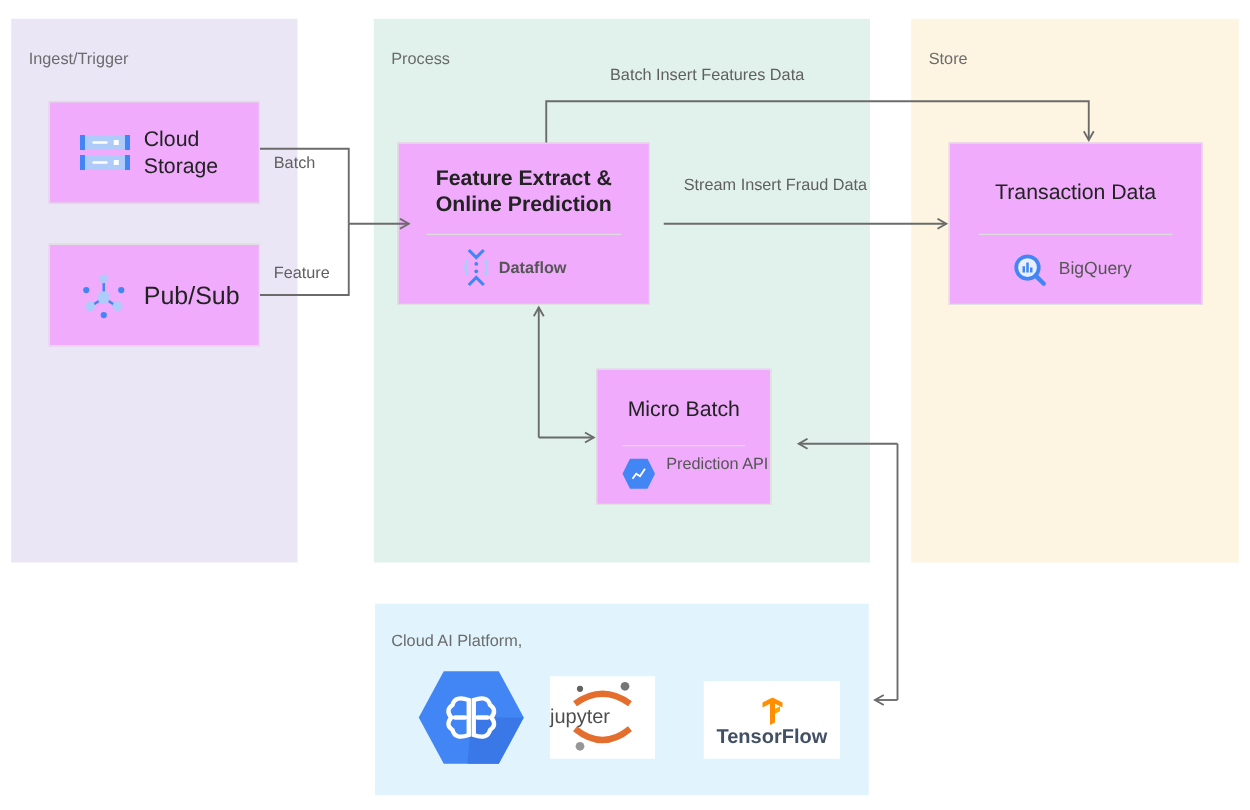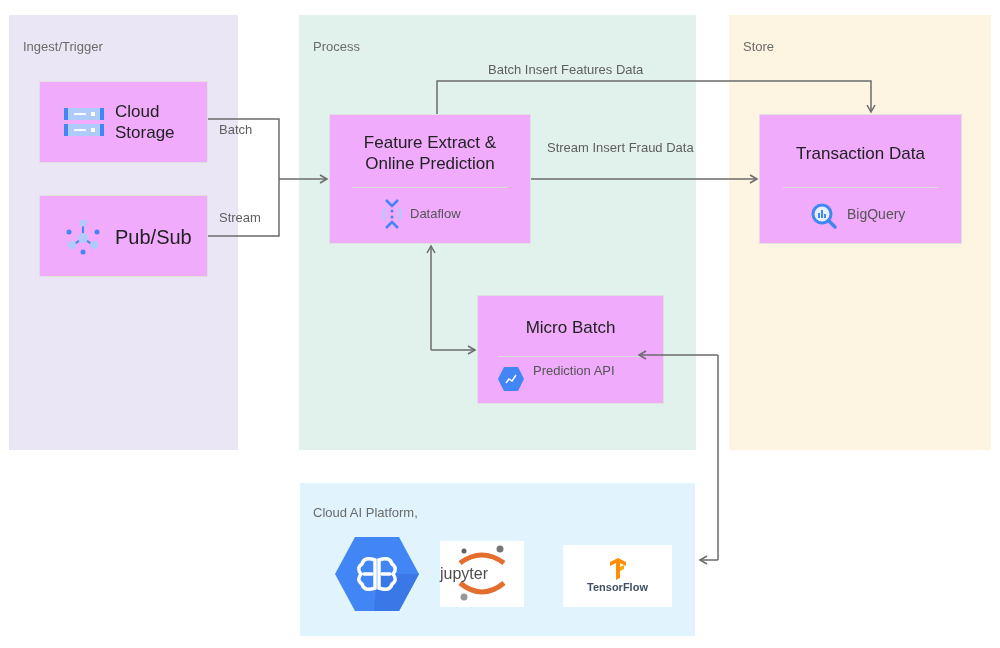--- a/index.html
+++ b/index.html
@@ -59,21 +59,21 @@
       <circle cx="8" cy="27" r="4" fill="#aecbfa"></circle>
       <circle cx="30" cy="27" r="4" fill="#aecbfa"></circle>
       <circle cx="5" cy="14" r="2.5" fill="#4285f4"></circle>
       <circle cx="33" cy="14" r="2.5" fill="#4285f4"></circle>
       <circle cx="19" cy="34" r="2.5" fill="#4285f4"></circle>
     </svg>
   </span>
   <span style="position:absolute;left:75px;top:30px;font-size:20px;color:#222;">Pub/Sub</span>
 </div>
 
-<div class="card" style="left:329px;top:114px;width:202px;height:130px;">
+<div class="card" style="left:318px;top:114px;width:202px;height:130px;font-weight:bold;">
   <div style="position:absolute;left:0;right:0;top:17px;text-align:center;font-size:17px;color:#222;line-height:21px;">
     <div>Feature Extract &amp;</div>
     <div>Online Prediction</div>
   </div>
   <div class="divider" style="left:22px;right:22px;top:72px;"></div>
   <span style="position:absolute;left:51px;top:83px;">
     <svg width="22" height="32" viewBox="0 0 22 32">
       <path d="M5 2 L11 8 L17 2" stroke="#4285f4" stroke-width="2.5" fill="none"></path>
       <path d="M5 30 L11 24 L17 30" stroke="#4285f4" stroke-width="2.5" fill="none"></path>
       <path d="M4 10 Q1 16 4 22" stroke="#aecbfa" stroke-width="2.5" fill="none"></path>
@@ -93,21 +93,21 @@
       <circle cx="12" cy="12" r="9" stroke="#4285f4" stroke-width="3" fill="#e8f0fe"></circle>
       <line x1="18.5" y1="18.5" x2="25" y2="25" stroke="#4285f4" stroke-width="3.5" stroke-linecap="round"></line>
       <rect x="8" y="11" width="2" height="5" fill="#4285f4"></rect>
         <rect x="11" y="8" width="2" height="8" fill="#4285f4"></rect>
         <rect x="14" y="12" width="2" height="4" fill="#4285f4"></rect>
     </svg>
   </span>
   <span style="position:absolute;left:87px;top:91px;font-size:14px;color:#555;">BigQuery</span>
 </div>
 
-<div class="card" style="left:477px;top:295px;width:187px;height:109px;">
+<div class="card" style="left:477px;top:295px;width:140px;height:109px;">
   <span style="position:absolute;left:0;right:0;top:22px;text-align:center;font-size:17px;color:#222;">Micro Batch</span>
   <div class="divider" style="left:20px;right:20px;top:60px;"></div>
   <span style="position:absolute;left:19px;top:70px;">
     <svg width="28" height="26" viewBox="0 0 28 26">
       <polygon points="7,1 21,1 27,13 21,25 7,25 1,13" fill="#4285f4"></polygon>
       <polyline points="9,17 12,13 15,15 19,9" stroke="#fff" stroke-width="1.5" fill="none"></polyline>
     </svg>
   </span>
   <span style="position:absolute;left:55px;top:67px;font-size:13px;color:#555;">Prediction API</span>
 </div>
@@ -134,26 +134,26 @@
       <circle cx="24" cy="56" r="3.5" fill="#989798"></circle>
   </svg>
   <span style="position:absolute;left:0;right:0;top:24px;text-align:left;font-size:16px;color:#4e4e4e;">jupyter</span>
 </div>
 
 <div style="position:absolute;left:563px;top:545px;width:109px;height:62px;background:#fff;">
   <svg width="20" height="22" viewBox="0 0 20 22" style="position:absolute;left:45px;top:13px;">
     <polygon points="2,4 10,0 18,4 18,8 12,5 12,20 8,22 8,5 2,8" fill="#ff8f00"></polygon>
     <polygon points="12,9 16,7 16,11 12,13" fill="#ffa800"></polygon>
   </svg>
-  <span style="position:absolute;left:0;right:0;top:36px;text-align:center;font-size:11px;color:#425066;font-weight:bold;">TensorFlow</span>
+  <span style="position:absolute;left:0;right:0;top:36px;text-align:center;font-size:16px;color:#425066;font-weight:bold;">TensorFlow</span>
 </div>
 
 <span class="edge-label" style="left:219px;top:122px;">Batch</span>
-<span class="edge-label" style="left:219px;top:210px;">Stream</span>
-<span class="edge-label" style="left:488px;top:52px;margin-top:10px;">Batch Insert Features Data</span>
+<span class="edge-label" style="left:219px;top:210px;">Feature</span>
+<span class="edge-label" style="left:488px;top:52px;">Batch Insert Features Data</span>
 <span class="edge-label" style="left:547px;top:140px;">Stream Insert Fraud Data</span>
 
 <svg class="overlay" width="1000" height="648">
   <defs>
     <marker id="ah" markerWidth="10" markerHeight="10" refX="8" refY="5" orient="auto" markerUnits="userSpaceOnUse">
       <path d="M1 1 L8 5 L1 9" stroke="#6b6b6b" stroke-width="1.5" fill="none"></path>
     </marker>
   </defs>
   <g stroke="#6b6b6b" stroke-width="1.5" fill="none">
     <polyline points="208,119 279,119 279,179"></polyline>

